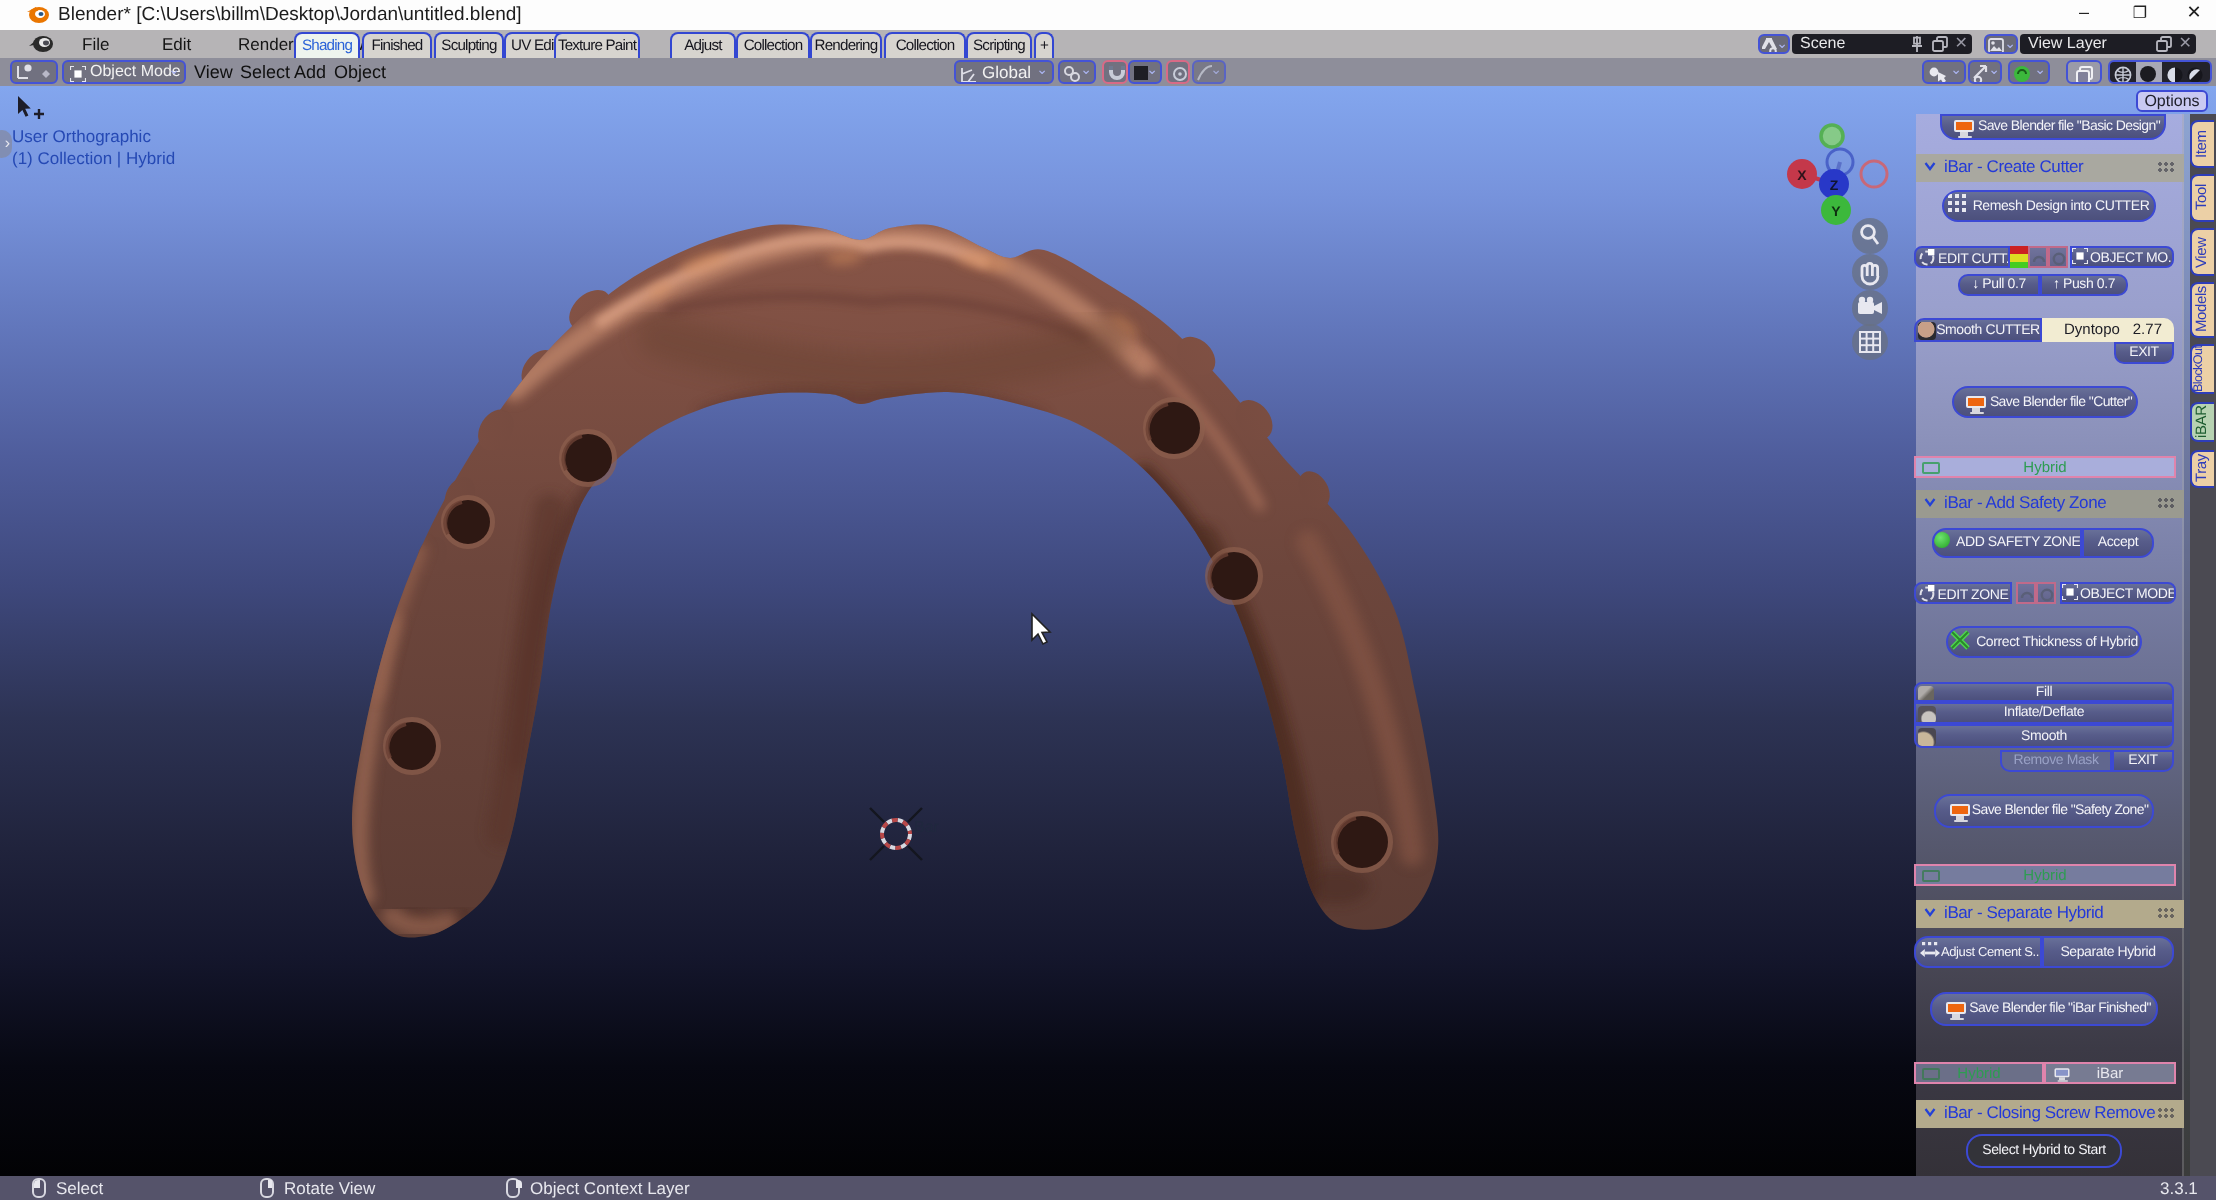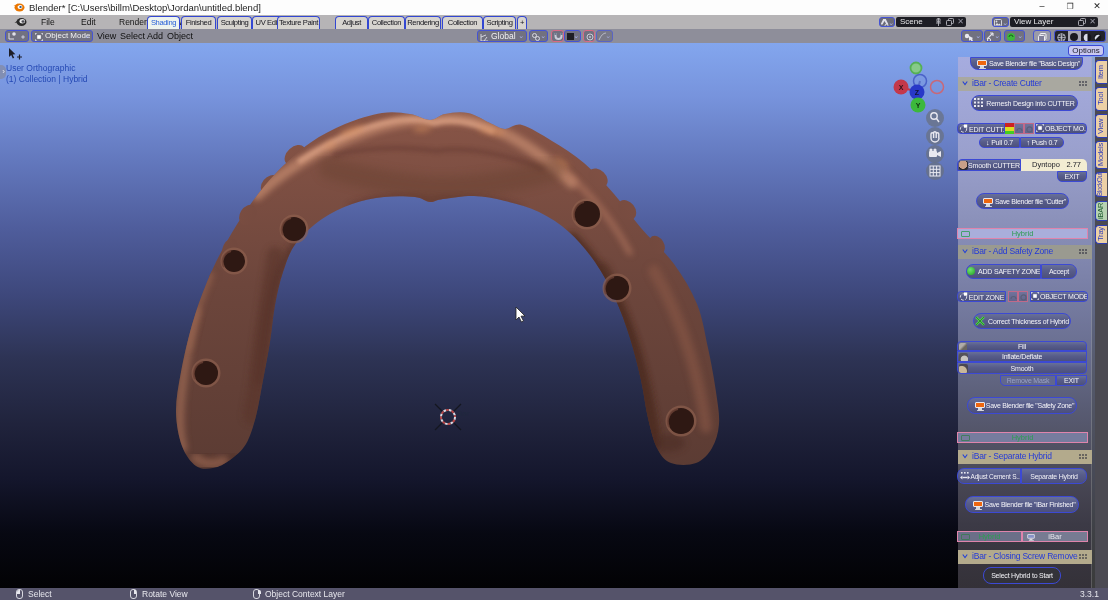--- a/index.html
+++ b/index.html
@@ -95,21 +95,21 @@
     <div class="wstab" style="left:483px; width:33px">Scripting</div>
     <div class="wstab" style="left:517px; width:10px">+</div>
 
     <div class="widget" style="left:879px; top:2px; width:16px; height:10px; background:#6a6a78">
         <svg width="8" height="8" viewBox="0 0 8 8" style="position:absolute;left:1px;top:0.5px">
           <path d="M2,0.5 a1.5,1.5 0 0 1 3,0 l2.5,5 h-2 l-2,-3.5 l-2,3.5 h-2 Z" fill="#e0e0e8"></path>
           <circle cx="5.5" cy="6.5" r="1.4" fill="none" stroke="#e0e0e8"></circle>
         </svg>
         <span style="position:absolute;right:0px;top:0;color:#aab4f0;font-size:7px">⌄</span>
       </div>
-    <div style="position:absolute; left:896px; top:2px; width:70px; height:10px; background:#1d1d24; border-radius:2px; color:#e8e8ea; font-size:8px; line-height:10px; padding-left:4px;">Scene<svg width="7" height="8" viewBox="0 0 7 8" style="position:absolute;right:24px;top:1px">
+    <div style="position:absolute; left:896px; top:2px; width:90px; height:10px; background:#1d1d24; border-radius:2px; color:#e8e8ea; font-size:8px; line-height:10px; padding-left:4px;">Scene<svg width="7" height="8" viewBox="0 0 7 8" style="position:absolute;right:24px;top:1px">
           <path d="M3.5,0 L3.5,8 M1,5 h5 M2,0.8 h3 v3 h-3 Z" stroke="#b8b8c0" stroke-width="0.9" fill="none"></path>
         </svg><svg width="8" height="8" viewBox="0 0 8 8" style="position:absolute;right:12px;top:1px">
           <rect x="2.5" y="0.5" width="5" height="5" rx="0.8" fill="none" stroke="#b8b8c0" stroke-width="0.9"></rect>
           <rect x="0.5" y="2.5" width="5" height="5" rx="0.8" fill="#1d1d24" stroke="#b8b8c0" stroke-width="0.9"></rect>
         </svg><span style="position:absolute;right:2px;top:0;color:#9898a4;font-size:8px">✕</span></div>
     <div class="widget" style="left:992px; top:2px; width:17px; height:10px; background:#6a6a78">
         <svg width="8" height="8" viewBox="0 0 8 8" style="position:absolute;left:1px;top:0.5px">
           <rect x="0.5" y="0.5" width="7" height="7" rx="1" fill="none" stroke="#e0e0e8" stroke-width="0.9"></rect>
           <circle cx="2.5" cy="2.5" r="0.9" fill="#e0e0e8"></circle>
           <path d="M1,6.5 l2,-2.5 l1.5,1.5 l1,-1 l1.5,2" fill="#e0e0e8"></path>

